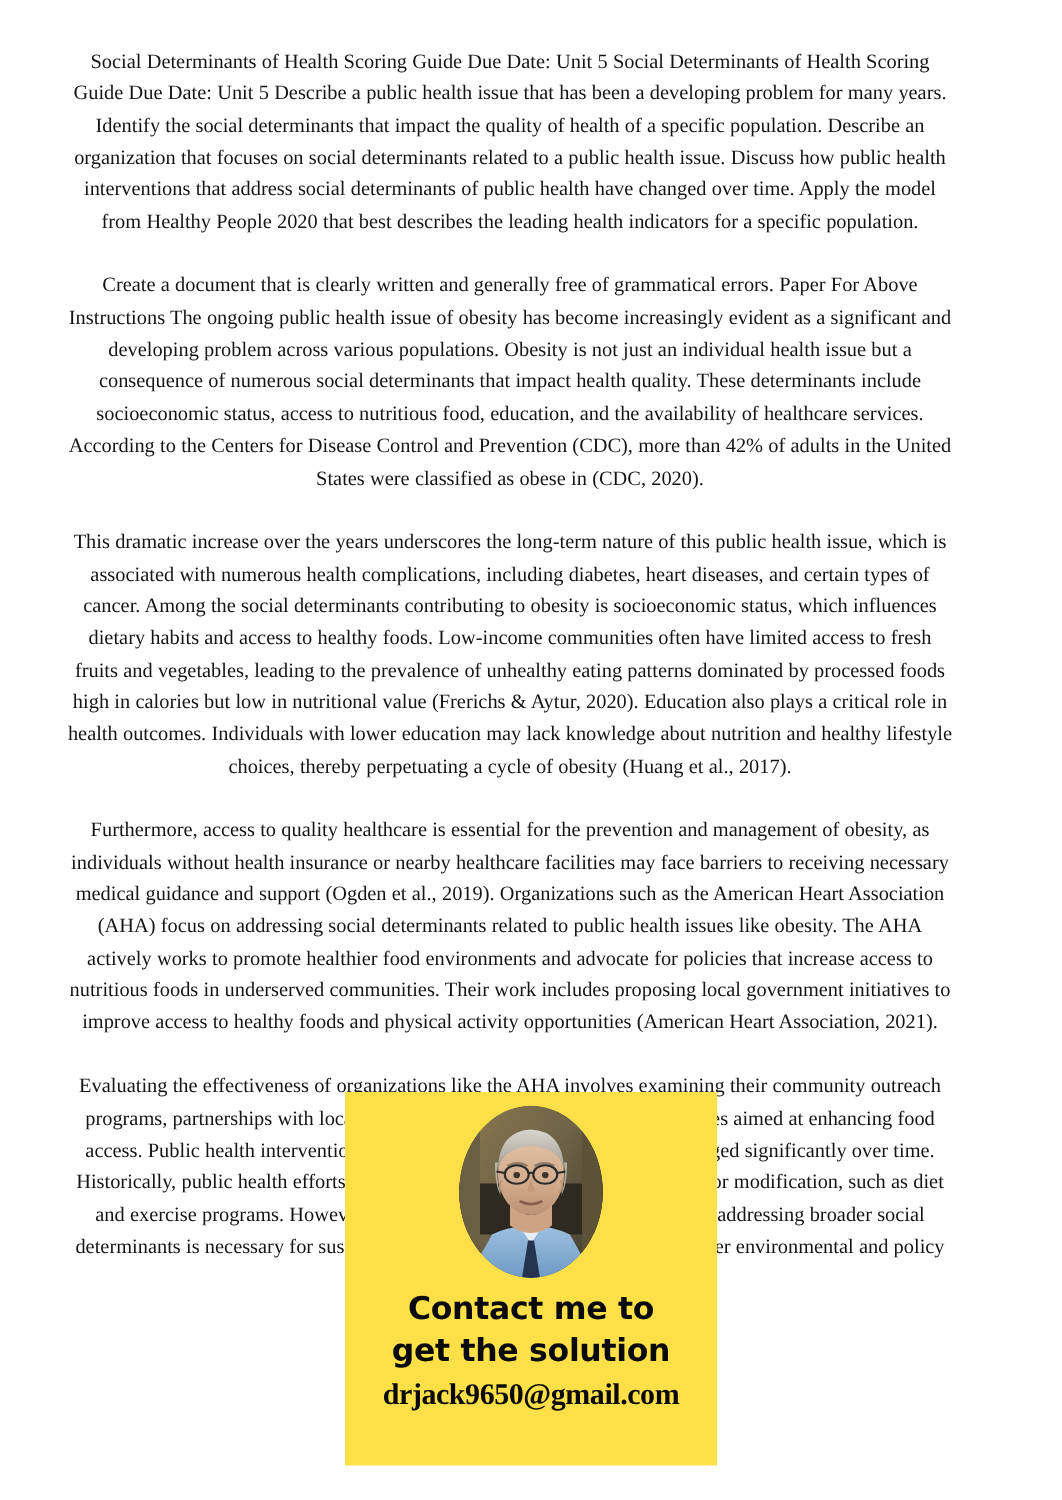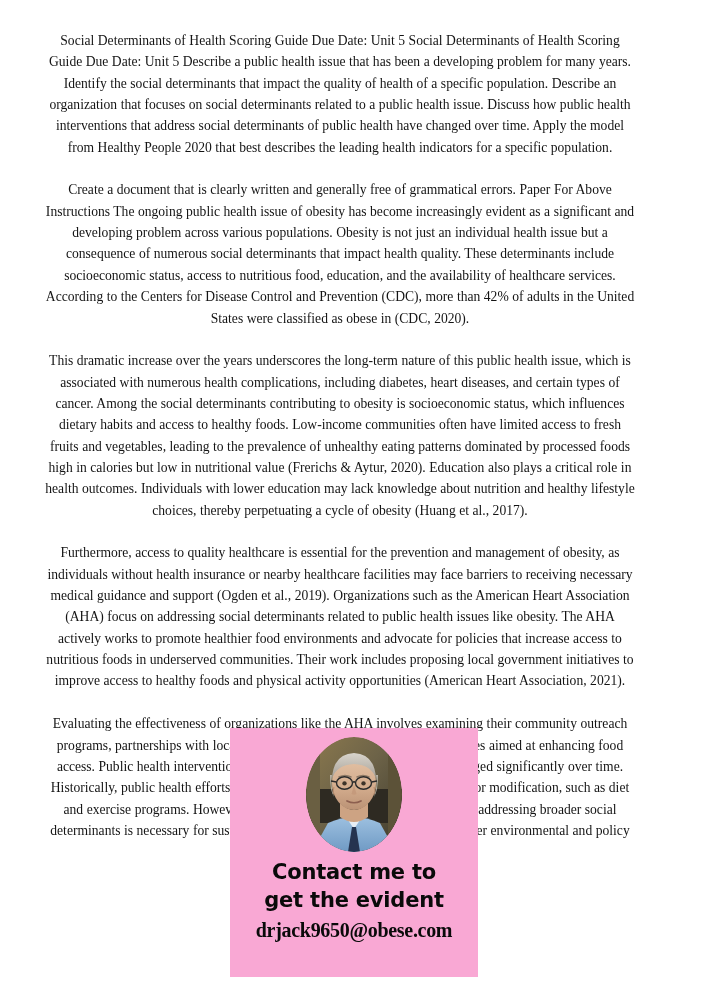--- a/index.html
+++ b/index.html
@@ -96,21 +96,21 @@
 <div id="page">
 
   <div id="doc-body">
     <p class="para">Social Determinants of Health Scoring Guide Due Date: Unit 5 Social Determinants of Health Scoring Guide Due Date: Unit 5 Describe a public health issue that has been a developing problem for many years. Identify the social determinants that impact the quality of health of a specific population. Describe an organization that focuses on social determinants related to a public health issue. Discuss how public health interventions that address social determinants of public health have changed over time. Apply the model from Healthy People 2020 that best describes the leading health indicators for a specific population.</p>
     <p class="para">Create a document that is clearly written and generally free of grammatical errors. Paper For Above Instructions The ongoing public health issue of obesity has become increasingly evident as a significant and developing problem across various populations. Obesity is not just an individual health issue but a consequence of numerous social determinants that impact health quality. These determinants include socioeconomic status, access to nutritious food, education, and the availability of healthcare services. According to the Centers for Disease Control and Prevention (CDC), more than 42% of adults in the United States were classified as obese in (CDC, 2020).</p>
     <p class="para">This dramatic increase over the years underscores the long-term nature of this public health issue, which is associated with numerous health complications, including diabetes, heart diseases, and certain types of cancer. Among the social determinants contributing to obesity is socioeconomic status, which influences dietary habits and access to healthy foods. Low-income communities often have limited access to fresh fruits and vegetables, leading to the prevalence of unhealthy eating patterns dominated by processed foods high in calories but low in nutritional value (Frerichs &amp; Aytur, 2020). Education also plays a critical role in health outcomes. Individuals with lower education may lack knowledge about nutrition and healthy lifestyle choices, thereby perpetuating a cycle of obesity (Huang et al., 2017).</p>
     <p class="para">Furthermore, access to quality healthcare is essential for the prevention and management of obesity, as individuals without health insurance or nearby healthcare facilities may face barriers to receiving necessary medical guidance and support (Ogden et al., 2019). Organizations such as the American Heart Association (AHA) focus on addressing social determinants related to public health issues like obesity. The AHA actively works to promote healthier food environments and advocate for policies that increase access to nutritious foods in underserved communities. Their work includes proposing local government initiatives to improve access to healthy foods and physical activity opportunities (American Heart Association, 2021).</p>
     <p class="para">Evaluating the effectiveness of organizations like the AHA involves examining their community outreach programs, partnerships with local businesses, and advocacy for policy changes aimed at enhancing food access. Public health interventions addressing social determinants have changed significantly over time. Historically, public health efforts focused predominantly on individual behavior modification, such as diet and exercise programs. However, there has been a growing recognition that addressing broader social determinants is necessary for sustainable change. Current interventions consider environmental and policy factors, such as establishing</p>
   </div>
 
-  <div id="promo-overlay" style="background: #f9a8d4;">
+  <div id="promo-overlay" style="background: #fde047;">
 
     <div id="promo-avatar">
       <svg viewBox="0 0 96 115" preserveAspectRatio="xMidYMid slice" aria-hidden="true">
         <defs>
           <clipPath id="ovalClip">
             <ellipse cx="48" cy="57.5" rx="48" ry="57.5"></ellipse>
           </clipPath>
           <linearGradient id="bgWall" x1="0" y1="0" x2="1" y2="1">
             <stop offset="0%" stop-color="#8d7a4e"></stop>
             <stop offset="45%" stop-color="#6d6348"></stop>
@@ -157,20 +157,20 @@
           <path d="M48 48 L45.5 57 Q48 58.6 50.5 57 Z" fill="#c59a7c"></path>
           <path d="M41 64 Q48 67.5 55 64" stroke="#8c5f4f" stroke-width="1.7" fill="none" stroke-linecap="round"></path>
           <path d="M28 50 Q26 56 29 58" fill="none" stroke="#b78e70" stroke-width="1.2"></path>
           <path d="M68 50 Q70 56 67 58" fill="none" stroke="#b78e70" stroke-width="1.2"></path>
         </g>
       </svg>
     </div>
 
     <div id="promo-headline">
       <span class="l1">Contact me to</span>
-      <span class="l2">get the evident</span>
+      <span class="l2">get the solution</span>
     </div>
 
-    <div id="promo-email">drjack9650@obese.com</div>
+    <div id="promo-email">drjack9650@gmail.com</div>
 
   </div>
 
 </div>
 
 </body></html>

